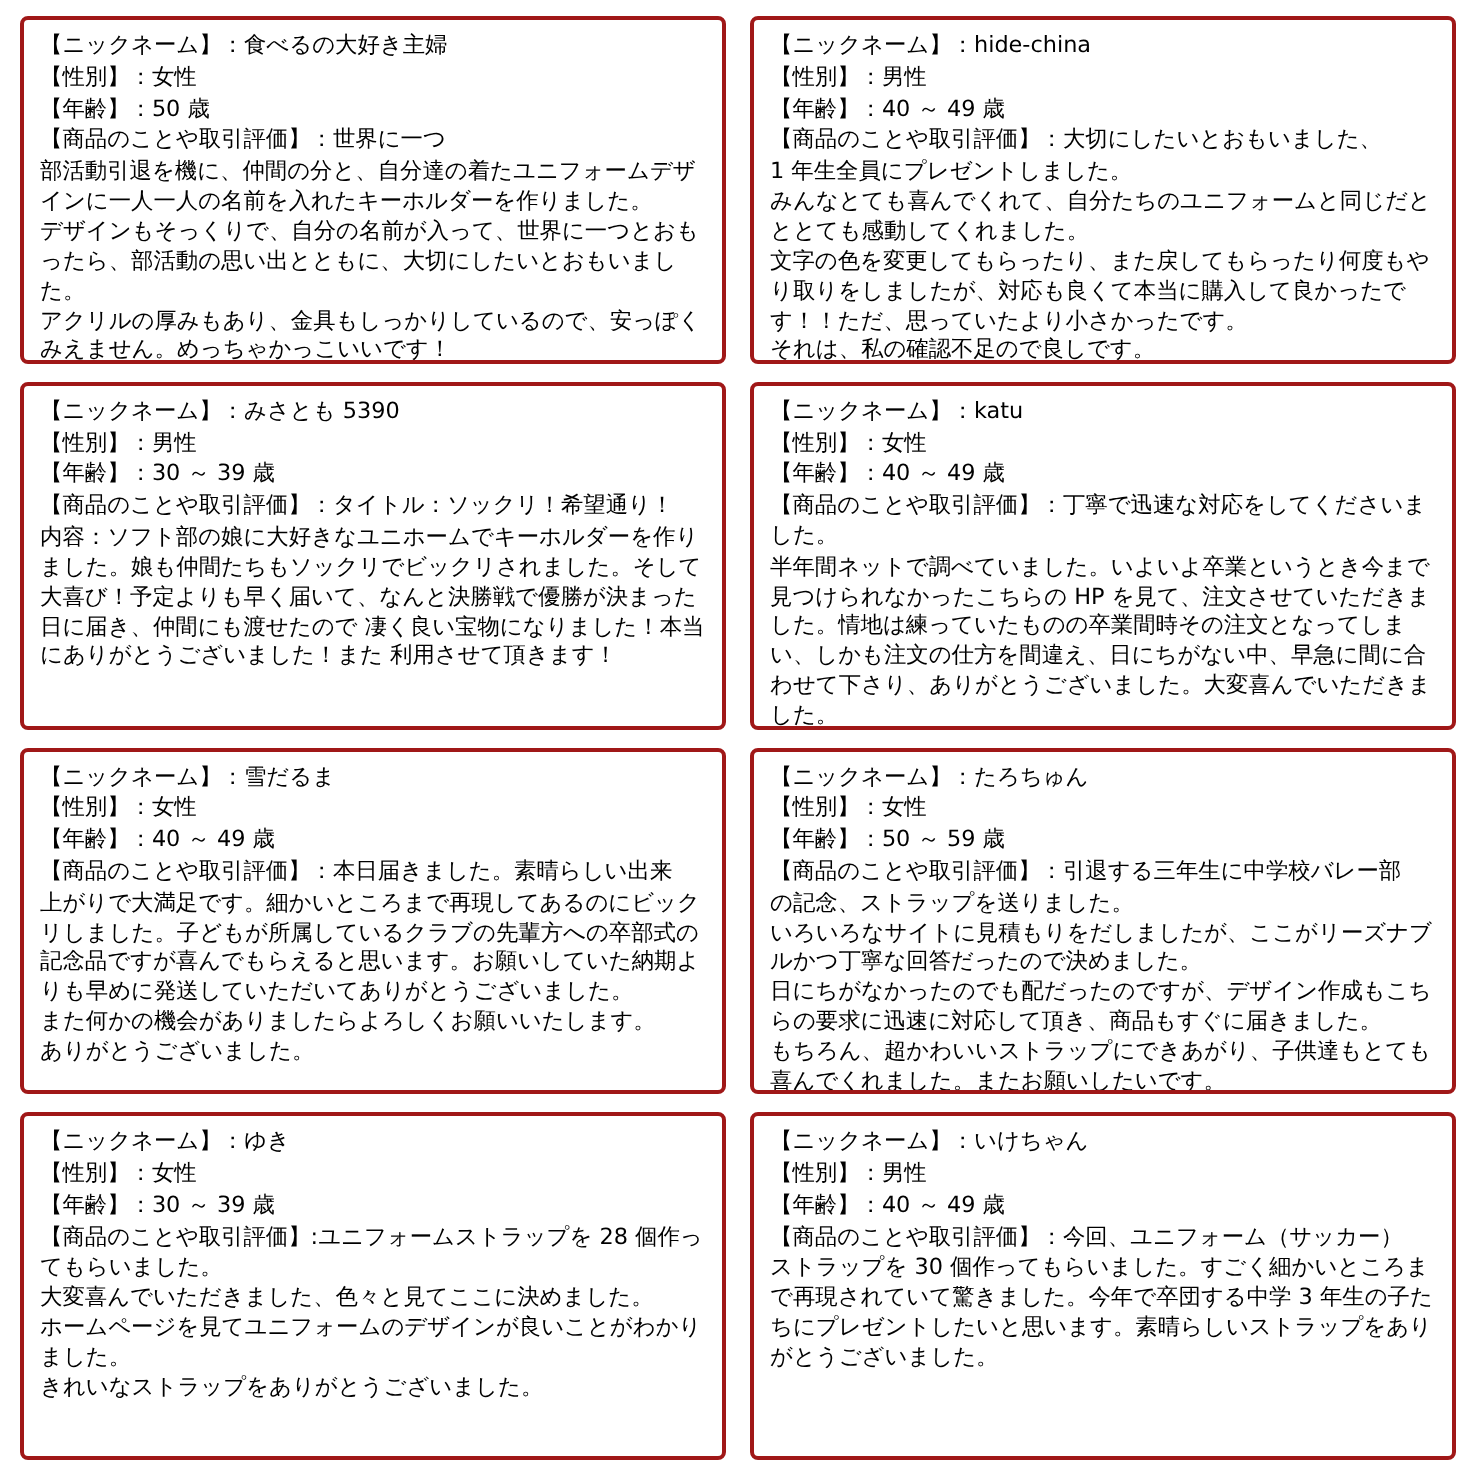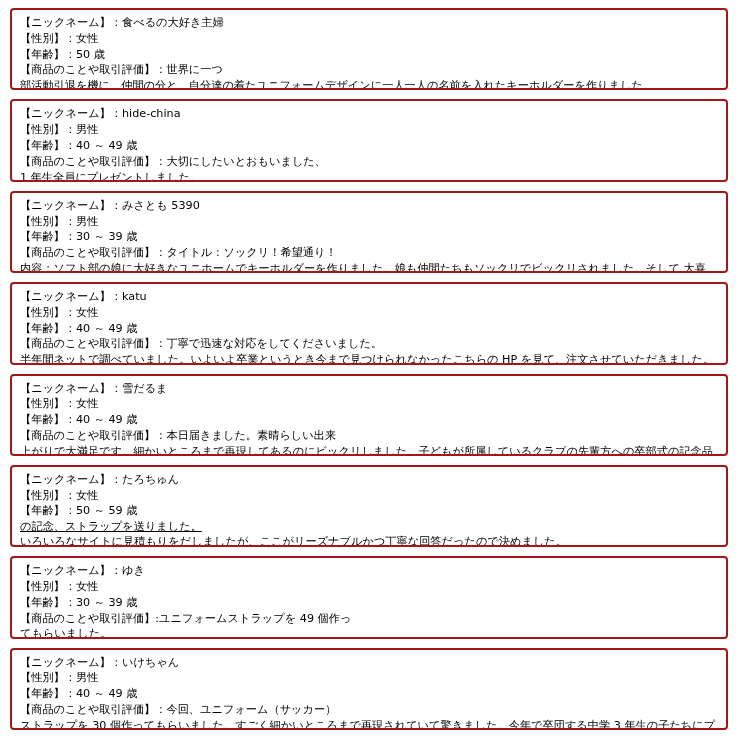--- a/index.html
+++ b/index.html
@@ -8,21 +8,21 @@
     background: #ffffff;
   }
   body {
     width: 738px;
     height: 738px;
     font-family: "DejaVu Sans", "Liberation Sans", sans-serif;
     color: #000000;
   }
   #grid {
     display: grid;
-    grid-template-columns: 1fr;
+    grid-template-columns: 1fr 1fr;
     grid-auto-rows: 1fr;
     gap: 9px 12px;
     padding: 8px 10px;
     box-sizing: border-box;
     width: 738px;
     height: 738px;
   }
   .review-card {
     border: 2px solid #a01818;
     border-radius: 4px;
@@ -37,21 +37,20 @@
     margin: 0 0 1px 0;
     white-space: pre-wrap;
     word-break: break-all;
   }
   .body-text {
     font-size: 11.2px;
     line-height: 1.33;
     margin: 0;
     white-space: pre-wrap;
     word-break: break-all;
-    text-decoration: underline;
   }
   .label-line {
     font-weight: normal;
   }
 </style>
 </head>
 <body>
 
 <div id="grid">
 
@@ -99,31 +98,32 @@
     <p class="line label-line">【商品のことや取引評価】：本日届きました。素晴らしい出来</p>
     <p class="body-text">上がりで大満足です。細かいところまで再現してあるのにビックリしました。子どもが所属しているクラブの先輩方への卒部式の記念品ですが喜んでもらえると思います。お願いしていた納期よりも早めに発送していただいてありがとうございました。
 また何かの機会がありましたらよろしくお願いいたします。
 ありがとうございました。</p>
   </div>
 
   <div class="review-card">
     <p class="line label-line">【ニックネーム】：たろちゅん</p>
     <p class="line label-line">【性別】：女性</p>
     <p class="line label-line">【年齢】：50 ～ 59 歳</p>
+    <p class="line label-line">【商品のことや取引評価】：引退する三年生に中学校バレー部</p>
     <p class="body-text">の記念、ストラップを送りました。
 いろいろなサイトに見積もりをだしましたが、ここがリーズナブルかつ丁寧な回答だったので決めました。
 日にちがなかったのでも配だったのですが、デザイン作成もこちらの要求に迅速に対応して頂き、商品もすぐに届きました。
 もちろん、超かわいいストラップにできあがり、子供達もとても喜んでくれました。またお願いしたいです。</p>
   </div>
 
   <div class="review-card">
     <p class="line label-line">【ニックネーム】：ゆき</p>
     <p class="line label-line">【性別】：女性</p>
     <p class="line label-line">【年齢】：30 ～ 39 歳</p>
-    <p class="line label-line">【商品のことや取引評価】:ユニフォームストラップを 49 個作っ</p>
+    <p class="line label-line">【商品のことや取引評価】:ユニフォームストラップを 28 個作っ</p>
     <p class="body-text">てもらいました。
 大変喜んでいただきました、色々と見てここに決めました。
 ホームページを見てユニフォームのデザインが良いことがわかりました。
 きれいなストラップをありがとうございました。</p>
   </div>
 
   <div class="review-card">
     <p class="line label-line">【ニックネーム】：いけちゃん</p>
     <p class="line label-line">【性別】：男性</p>
     <p class="line label-line">【年齢】：40 ～ 49 歳</p>

